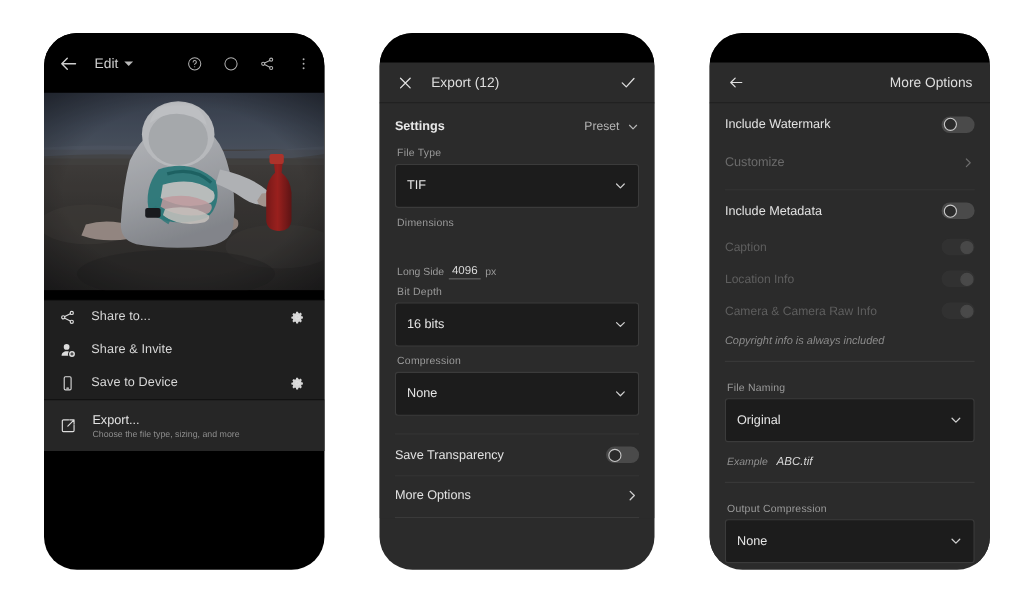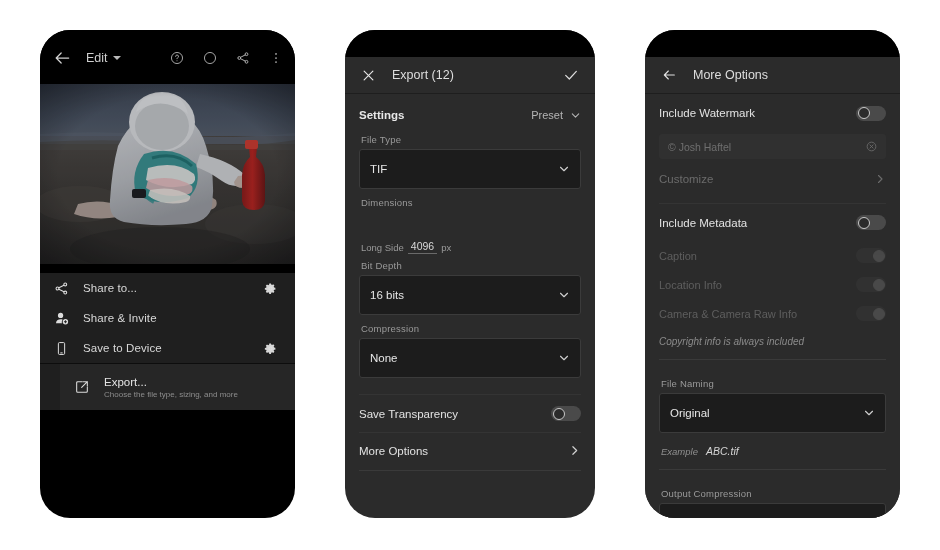--- a/index.html
+++ b/index.html
@@ -47,35 +47,36 @@
   .share-menu { background: #1f1f1f; border-top: 1px solid #000; }
   .share-row {
     height: 30px; display: flex; align-items: center;
     padding: 0 18px 0 14px; gap: 14px;
   }
   .share-row .lbl { font-size: 11.5px; color: #d8d8d8; letter-spacing: .1px; }
   .share-row .gear { margin-left: auto; }
   .share-sep { height: 1px; background: #0d0d0d; }
   .export-row {
     height: 46px; display: flex; align-items: center;
-    padding: 0 18px 0 14px; gap: 14px; background: #262626; margin-left: 20px;
+    padding: 0 18px 0 14px; gap: 14px; background: #262626;
   }
   .export-texts { display: flex; flex-direction: column; gap: 2px; }
   .export-title { font-size: 11.5px; color: #e3e3e3; }
   .export-sub { font-size: 8px; color: #8d8d8d; }
 
   
   #panel-export { left: 345px; top: 30px; width: 250px; height: 488px; }
   #panel-more   { left: 645px; top: 30px; width: 255px; height: 488px; }
   #panel-export .statusbar, #panel-more .statusbar { height: 27px; }
 
   .sheet-header {
     height: 37px; display: flex; align-items: center;
     padding: 0 16px; background: #2b2b2b;
     border-bottom: 1px solid #1e1e1e;
+    justify-content: space-between;
   }
   .sheet-title { font-size: 12.5px; color: #dedede; }
   .sheet-header .x-icon { margin-right: 16px; }
   .sheet-header .back-icon { margin-right: 16px; }
   .sheet-header .check { margin-left: auto; }
 
   .sheet-body { background: #2b2b2b; padding: 0 14px; }
 
   .settings-row {
     display: flex; align-items: center; justify-content: space-between;
@@ -438,29 +439,20 @@
 
     <div class="sheet-body">
 
       <div class="toggle-row no-border">
         <span class="toggle-label">Include Watermark</span>
         <span class="switch">
           <span class="knob"></span>
         </span>
       </div>
 
-      <div class="wm-input">
-        <span>© Josh Haftel</span>
-        <span class="clear">
-          <svg width="11" height="11" viewBox="0 0 24 24" fill="none" stroke="#6f6f6f" stroke-width="1.8">
-            <circle cx="12" cy="12" r="9.5"></circle>
-            <path d="M8.6 8.6l6.8 6.8M15.4 8.6l-6.8 6.8" stroke-linecap="round"></path>
-          </svg>
-        </span>
-      </div>
 
       <div class="customize-row">
         <span>Customize</span>
         <span>
           <svg width="12" height="12" viewBox="0 0 24 24" fill="none" stroke="#6b6b6b" stroke-width="2.2">
             <path d="M9 5l7 7-7 7" stroke-linecap="round" stroke-linejoin="round"></path>
           </svg>
         </span>
       </div>
 

